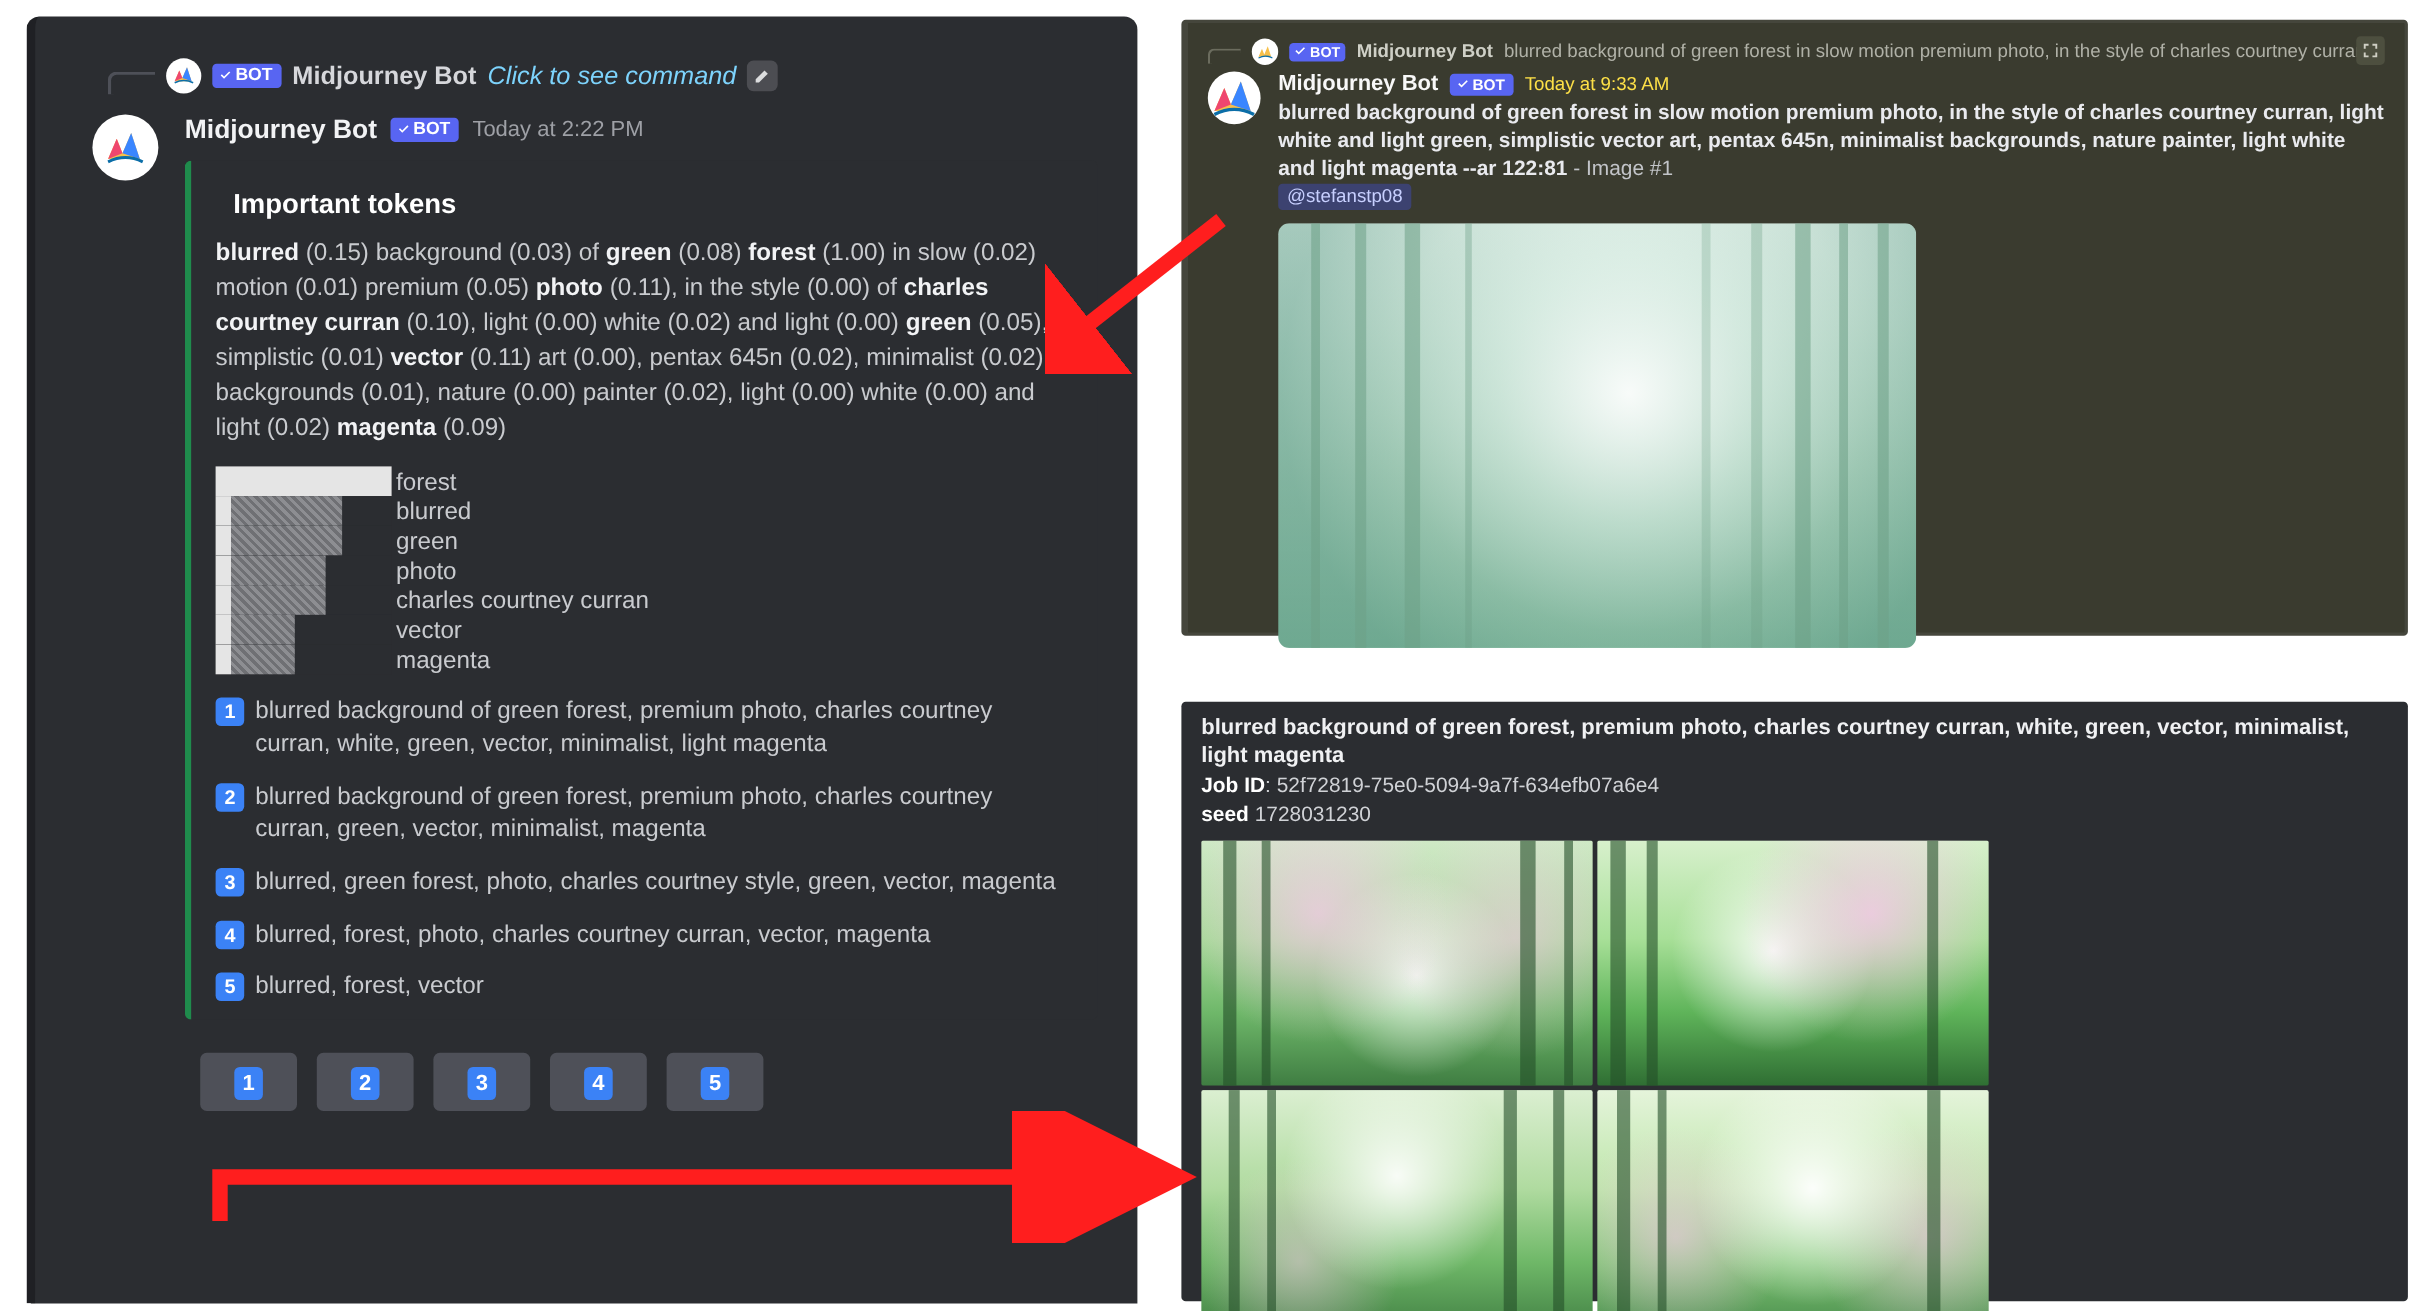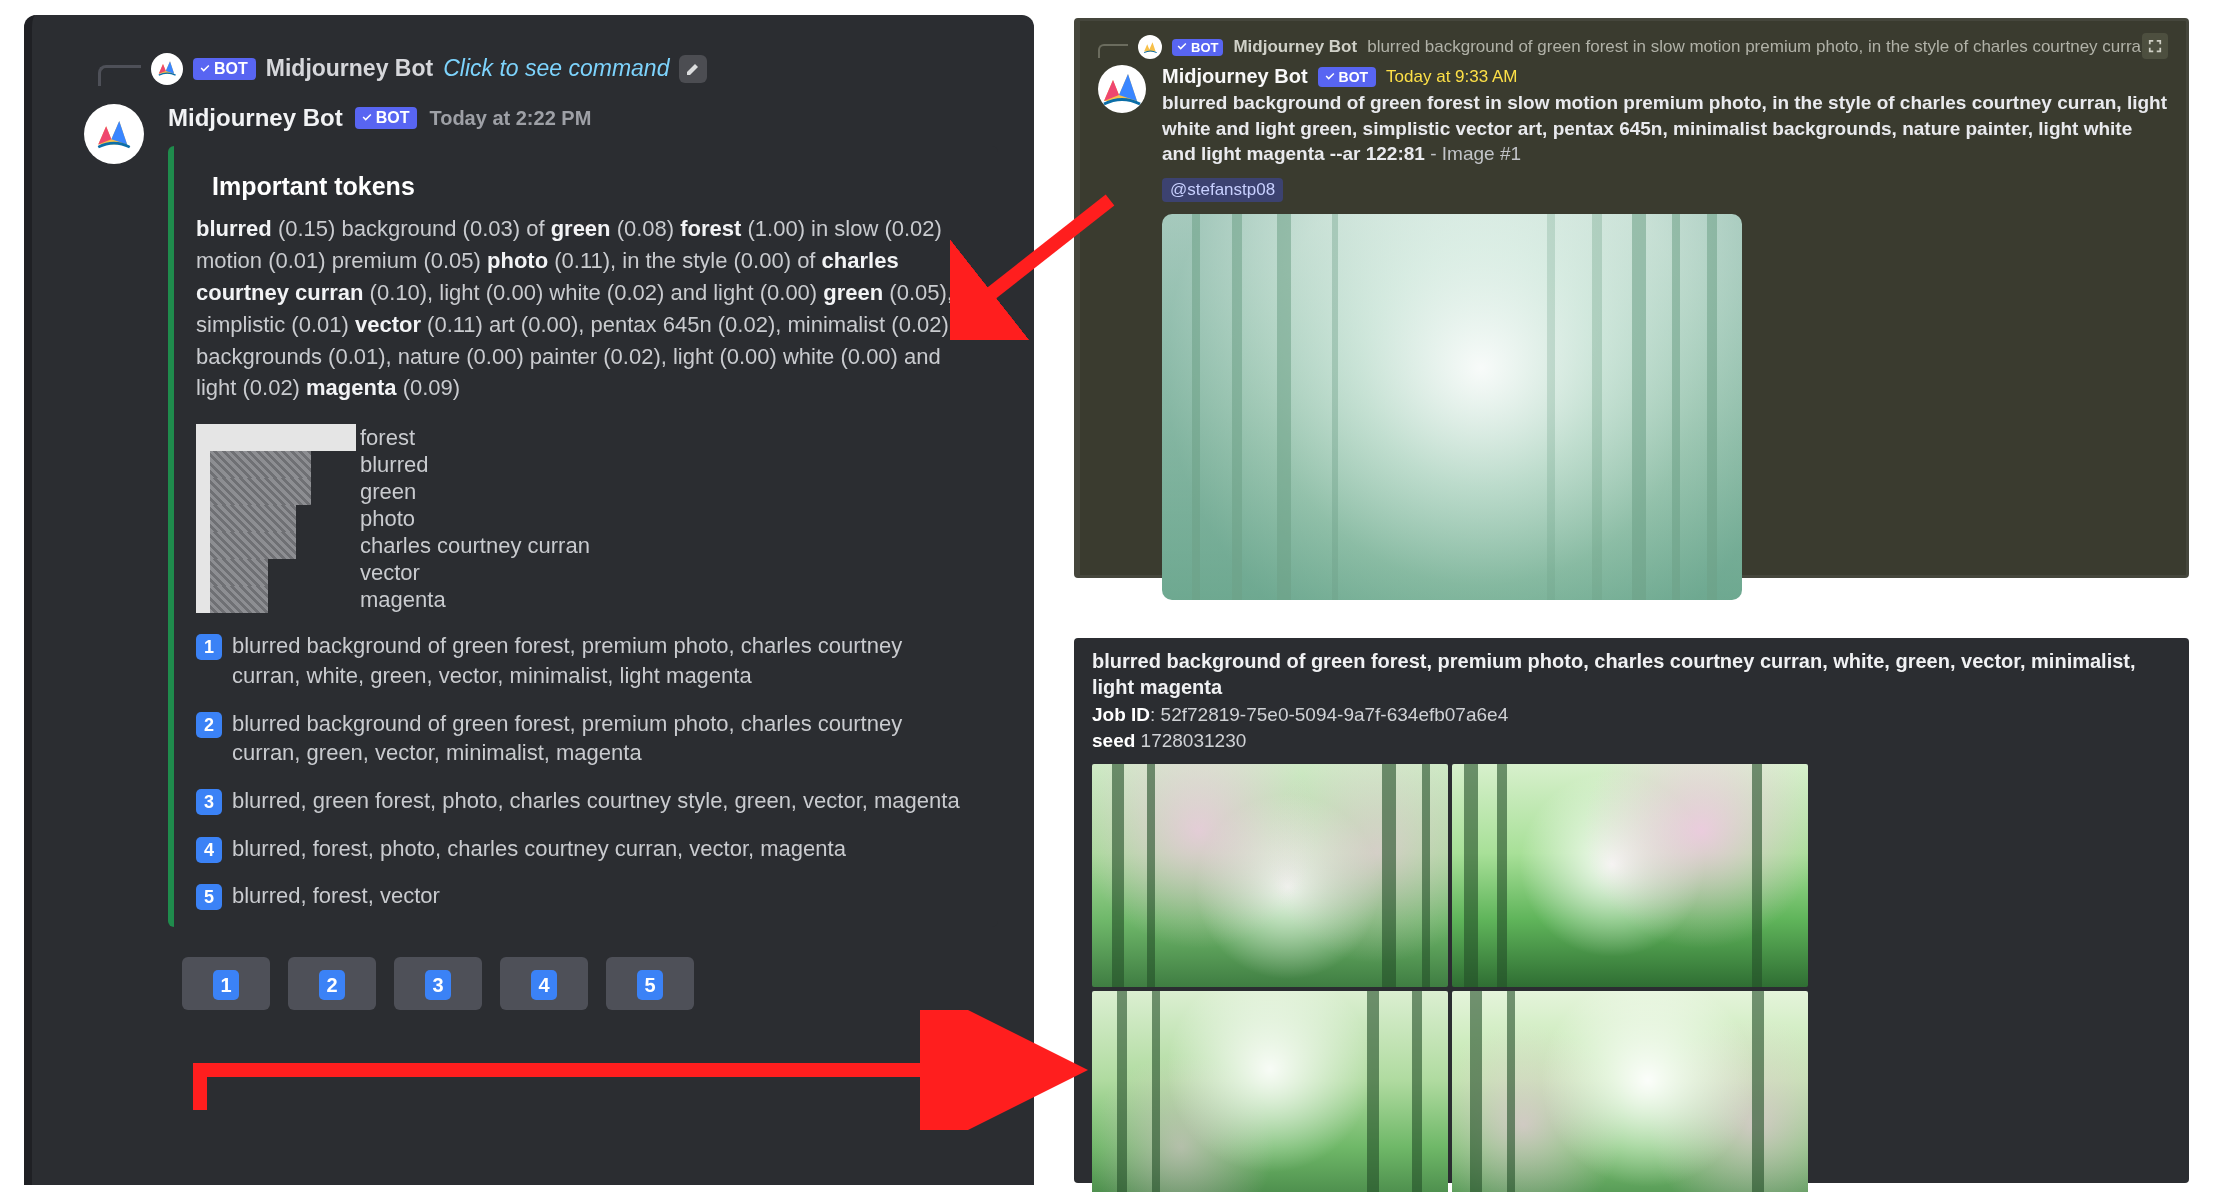--- a/index.html
+++ b/index.html
@@ -83,21 +83,21 @@
   .big-avatar {
     width: 60px; height:60px; border-radius:50%; background:#fff;
     display:flex;align-items:center;justify-content:center;flex:0 0 60px;
   }
   .big-avatar svg, .mini-avatar svg { width: 70%; height:70%; }
   .msg-col { flex: 1; }
   .header-row {
     display:flex;align-items:center;gap:12px;font-size:24px;
     color:#f2f3f5;font-weight:600;
   }
-  .header-row .time { color:#9ea0a6; font-size:20px; font-weight:700;}
+  .header-row .time { color:#9ea0a6; font-size:20px; font-weight:400;}
   .embed {
     margin-top: 14px;
     border-left: 6px solid #1f8b4c;
     background: #2b2d31;
     border-radius: 6px;
     padding: 18px 28px 16px 22px;
     width: 830px;
     box-sizing: border-box;
   }
   .embed h2 {
@@ -165,21 +165,21 @@
     display:flex;align-items:center;gap:10px;font-size:17px;
     color:#b9bbbe;
   }
   .rt-main { display:flex; gap:16px; margin-top:6px;}
   .rt-av { width:48px;height:48px;border-radius:50%;background:#fff;flex:0 0 48px;display:flex;align-items:center;justify-content:center;}
   .rt-col { flex:1;}
   .rt-name-row { display:flex;gap:10px;align-items:center;font-size:20px;font-weight:700;color:#f8f8f8;}
   .rt-name-row .time2{color:#fde047;font-weight:400;font-size:17px;}
   .rt-prompt {font-size:19px;color:#e9eaee;font-weight:700;line-height:1.35;margin-top:2px;}
   .rt-prompt .suffix{color:#c2c4c8;font-weight:400;}
-  .mention-chip { display:inline-block;background:#3c4270;color:#c8d0ff;padding:2px 8px;border-radius:4px;font-size:17px;font-weight:500;margin-top:11px;}
+  .mention-chip { display:inline-block;background:#3c4270;color:#c8d0ff;padding:2px 8px;border-radius:4px;font-size:17px;font-weight:500;margin-top:0;}
 
   .forest-img {
     margin-top:12px;
     width:580px;height:386px;border-radius:10px;
     background:
       radial-gradient(circle at 55% 40%, rgba(255,255,255,0.9) 0%, rgba(220,240,230,0.55) 30%, rgba(150,195,175,0.35) 55%, rgba(100,160,140,0.5) 80%),
       linear-gradient(180deg,#e8f3ee 0%,#c0dccf 30%,#9fc8b3 60%,#78b195 100%);
     position:relative; overflow:hidden;
   }
   .trunk{position:absolute;top:0;bottom:0;background:rgba(110,160,135,0.55);}

